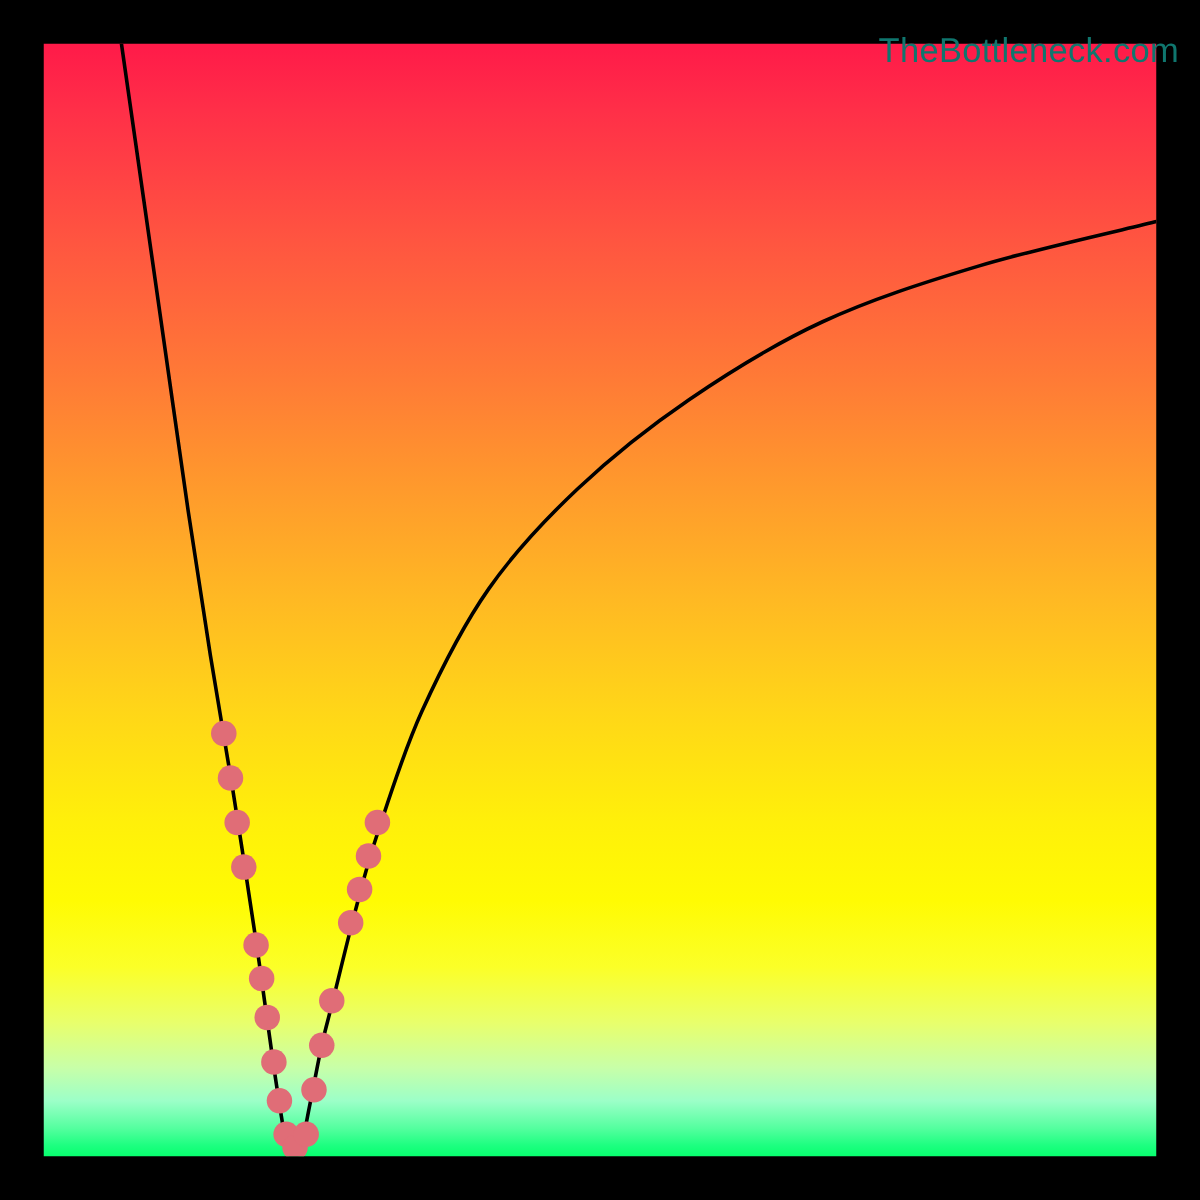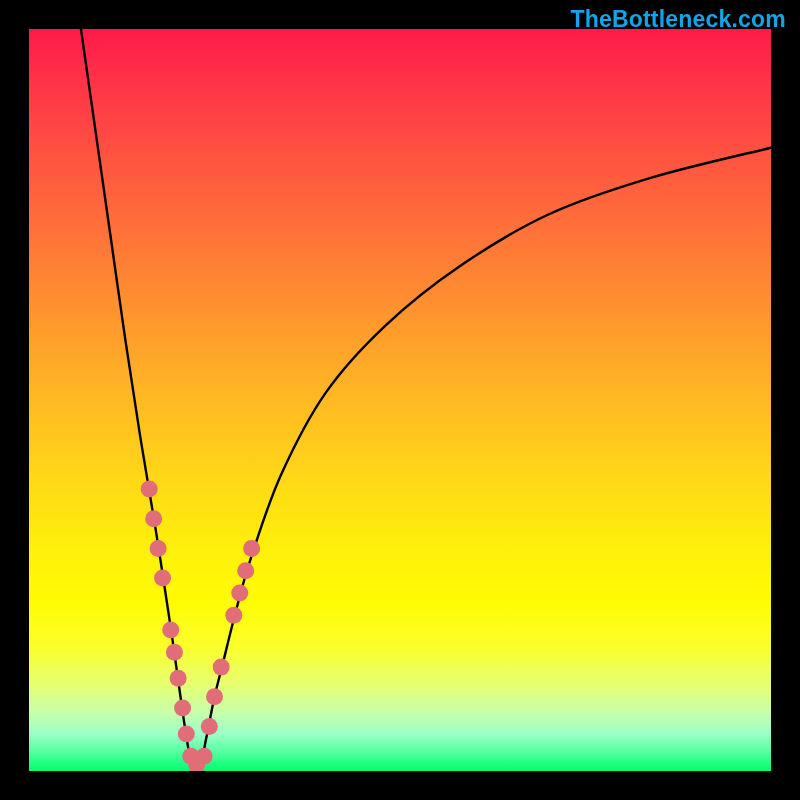--- a/index.html
+++ b/index.html
@@ -48,25 +48,25 @@
     );
   }
   svg.curve {
     position: absolute;
     inset: 0;
     width: 742px;
     height: 742px;
   }
   .watermark {
     position: absolute;
-    top: 6px;
+    top: 20px;
     right: 14px;
-    color: #0ea5e9;
+    color: #0f766e;
     font-size: 23px;
-    font-weight: 700;
+    font-weight: 400;
     letter-spacing: 0.2px;
     user-select: none;
   }
 </style>
 </head>
 <body>
 
 <div class="frame">
   <div class="plot-area">
     <div class="gradient"></div>

